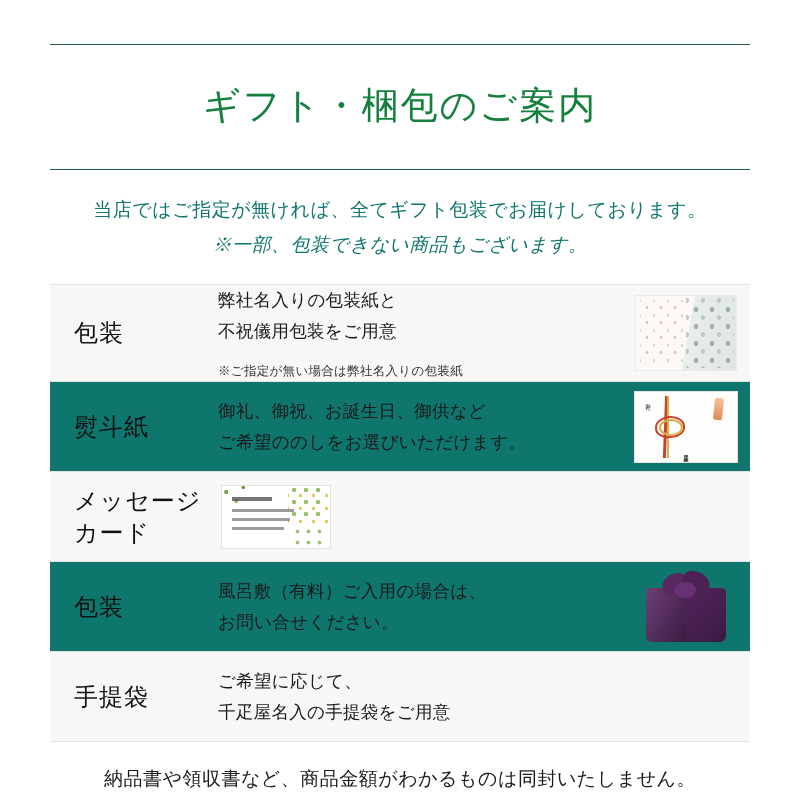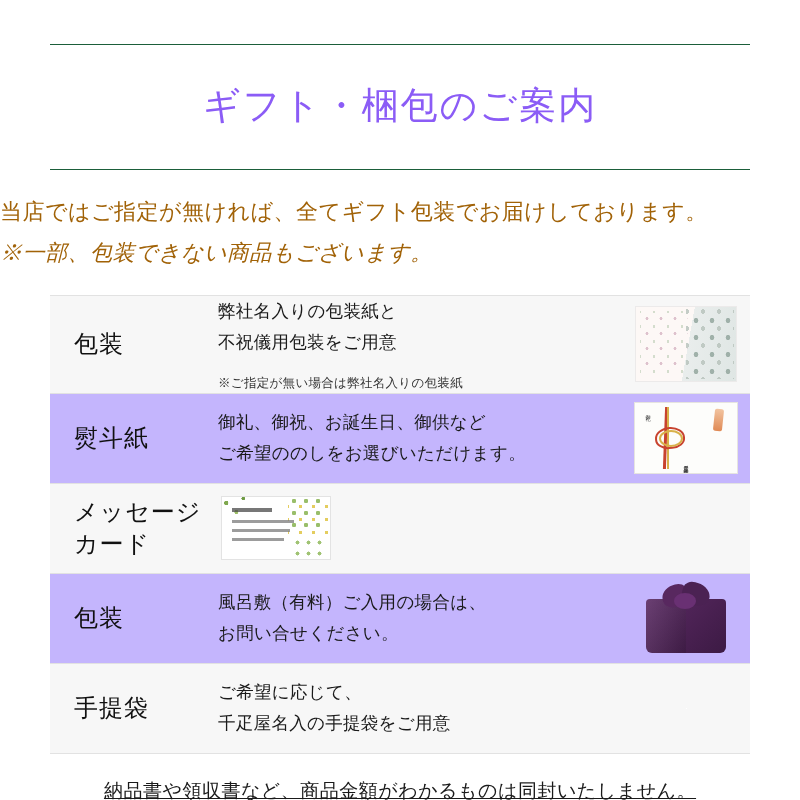--- a/index.html
+++ b/index.html
@@ -36,31 +36,32 @@
   }
   .title-rule-bottom {
     width: 700px;
     height: 1px;
     background: #1b5e3a;
     margin: 0 auto;
   }
   .title {
     font-size: 37px;
     letter-spacing: 2px;
-    color: #8b5cf6;
+    color: #15803d;
     padding: 14px 0 16px 0;
     line-height: 1.2;
     font-weight: normal;
     font-family: "Liberation Serif", "DejaVu Serif", serif;
   }
   
   .intro {
-    font-size: 22px;
+    text-align: center;
+    font-size: 19px;
     line-height: 1.85;
-    color: #a16207;
+    color: #0f766e;
     margin-top: 22px;
     letter-spacing: 0.5px;
   }
   .intro .line2 {
     display: block;
     font-style: italic;
   }
   
   .table {
     margin: 22px auto 0 auto;
@@ -71,21 +72,21 @@
     display: flex;
     align-items: center;
     border-bottom: 1px solid #e2e2e2;
     min-height: 90px;
     box-sizing: border-box;
   }
   .row.alt {
     background: #f7f7f7;
   }
   .row.plain {
-    background: #c4b5fd;
+    background: #0f766e;
     justify-content: space-between;
   }
   .cell-label {
     width: 168px;
     flex: 0 0 168px;
     font-size: 24px;
     line-height: 1.35;
     letter-spacing: 1px;
     padding-left: 24px;
     box-sizing: border-box;
@@ -318,21 +319,20 @@
     width: 1px;
     height: 1px;
   }
   
   .footer {
     text-align: center;
     font-size: 19px;
     margin-top: 24px;
     letter-spacing: 0.5px;
     color: #1a1a1a;
-    text-decoration: underline;
   }
 </style>
 </head>
 <body>
 
 <div class="page">
 
   <div class="title-wrap">
     <div class="title-rule-top"></div>
     <h1 class="title">ギフト・梱包のご案内</h1>

